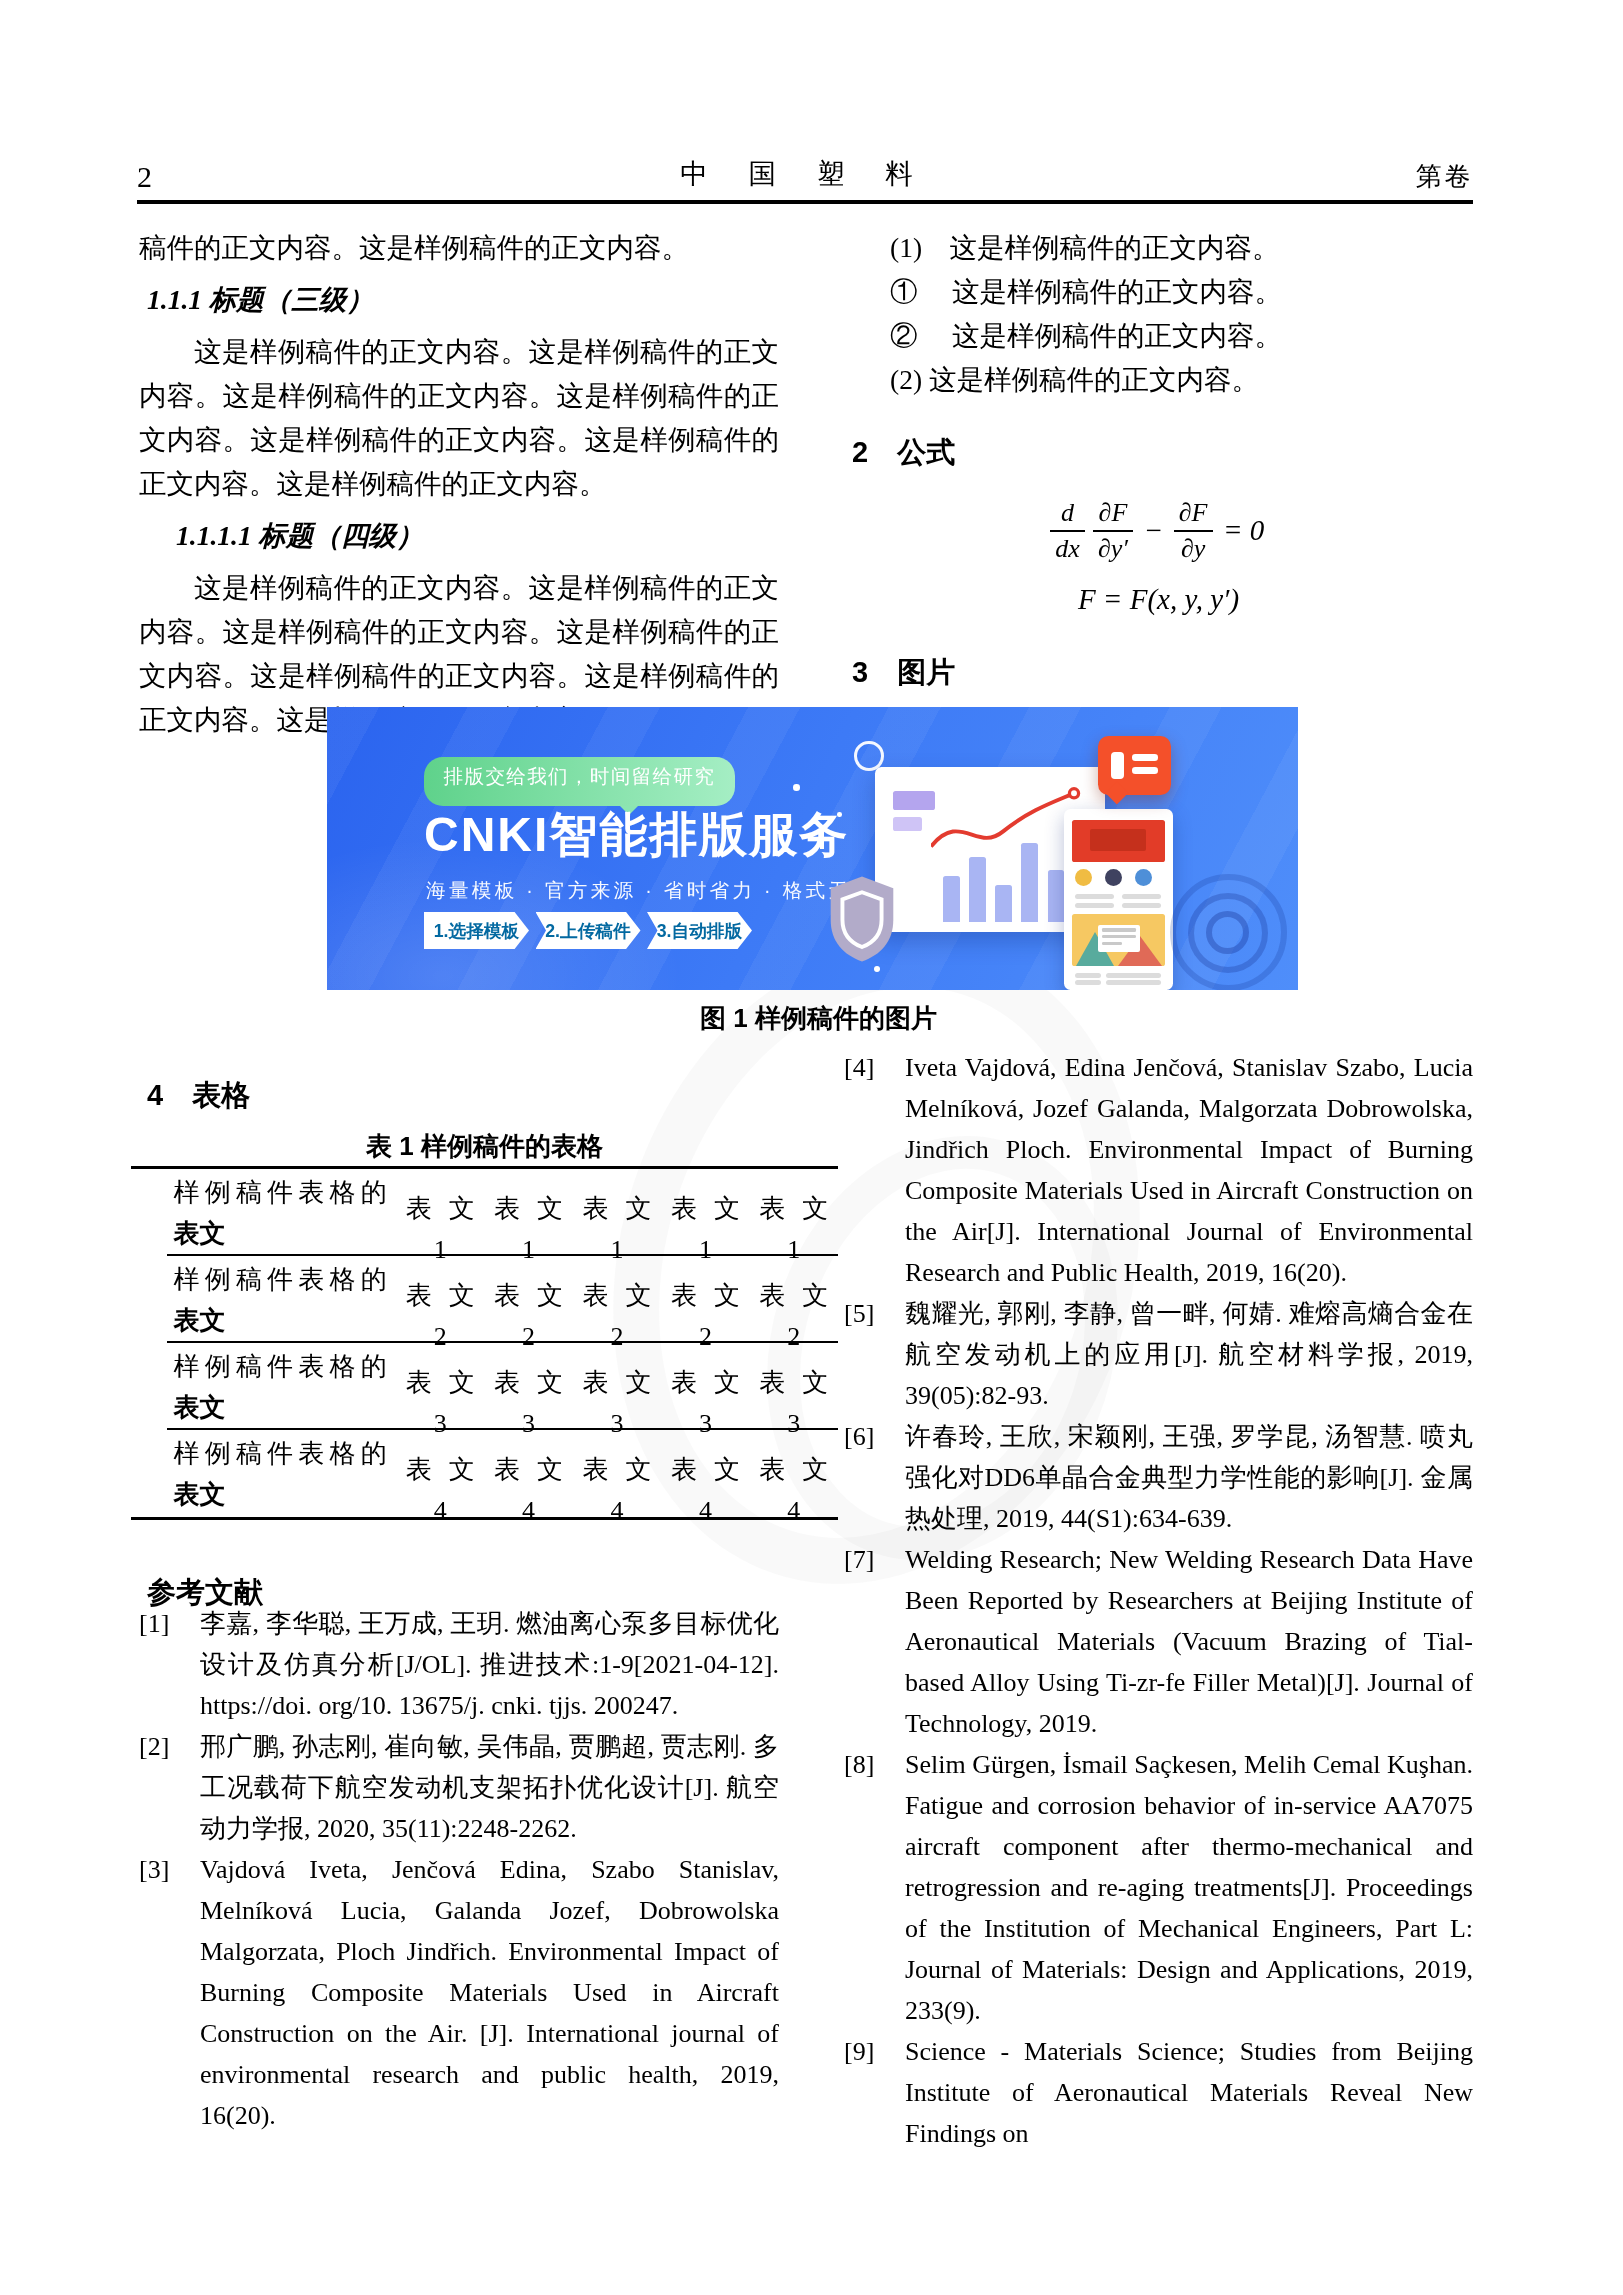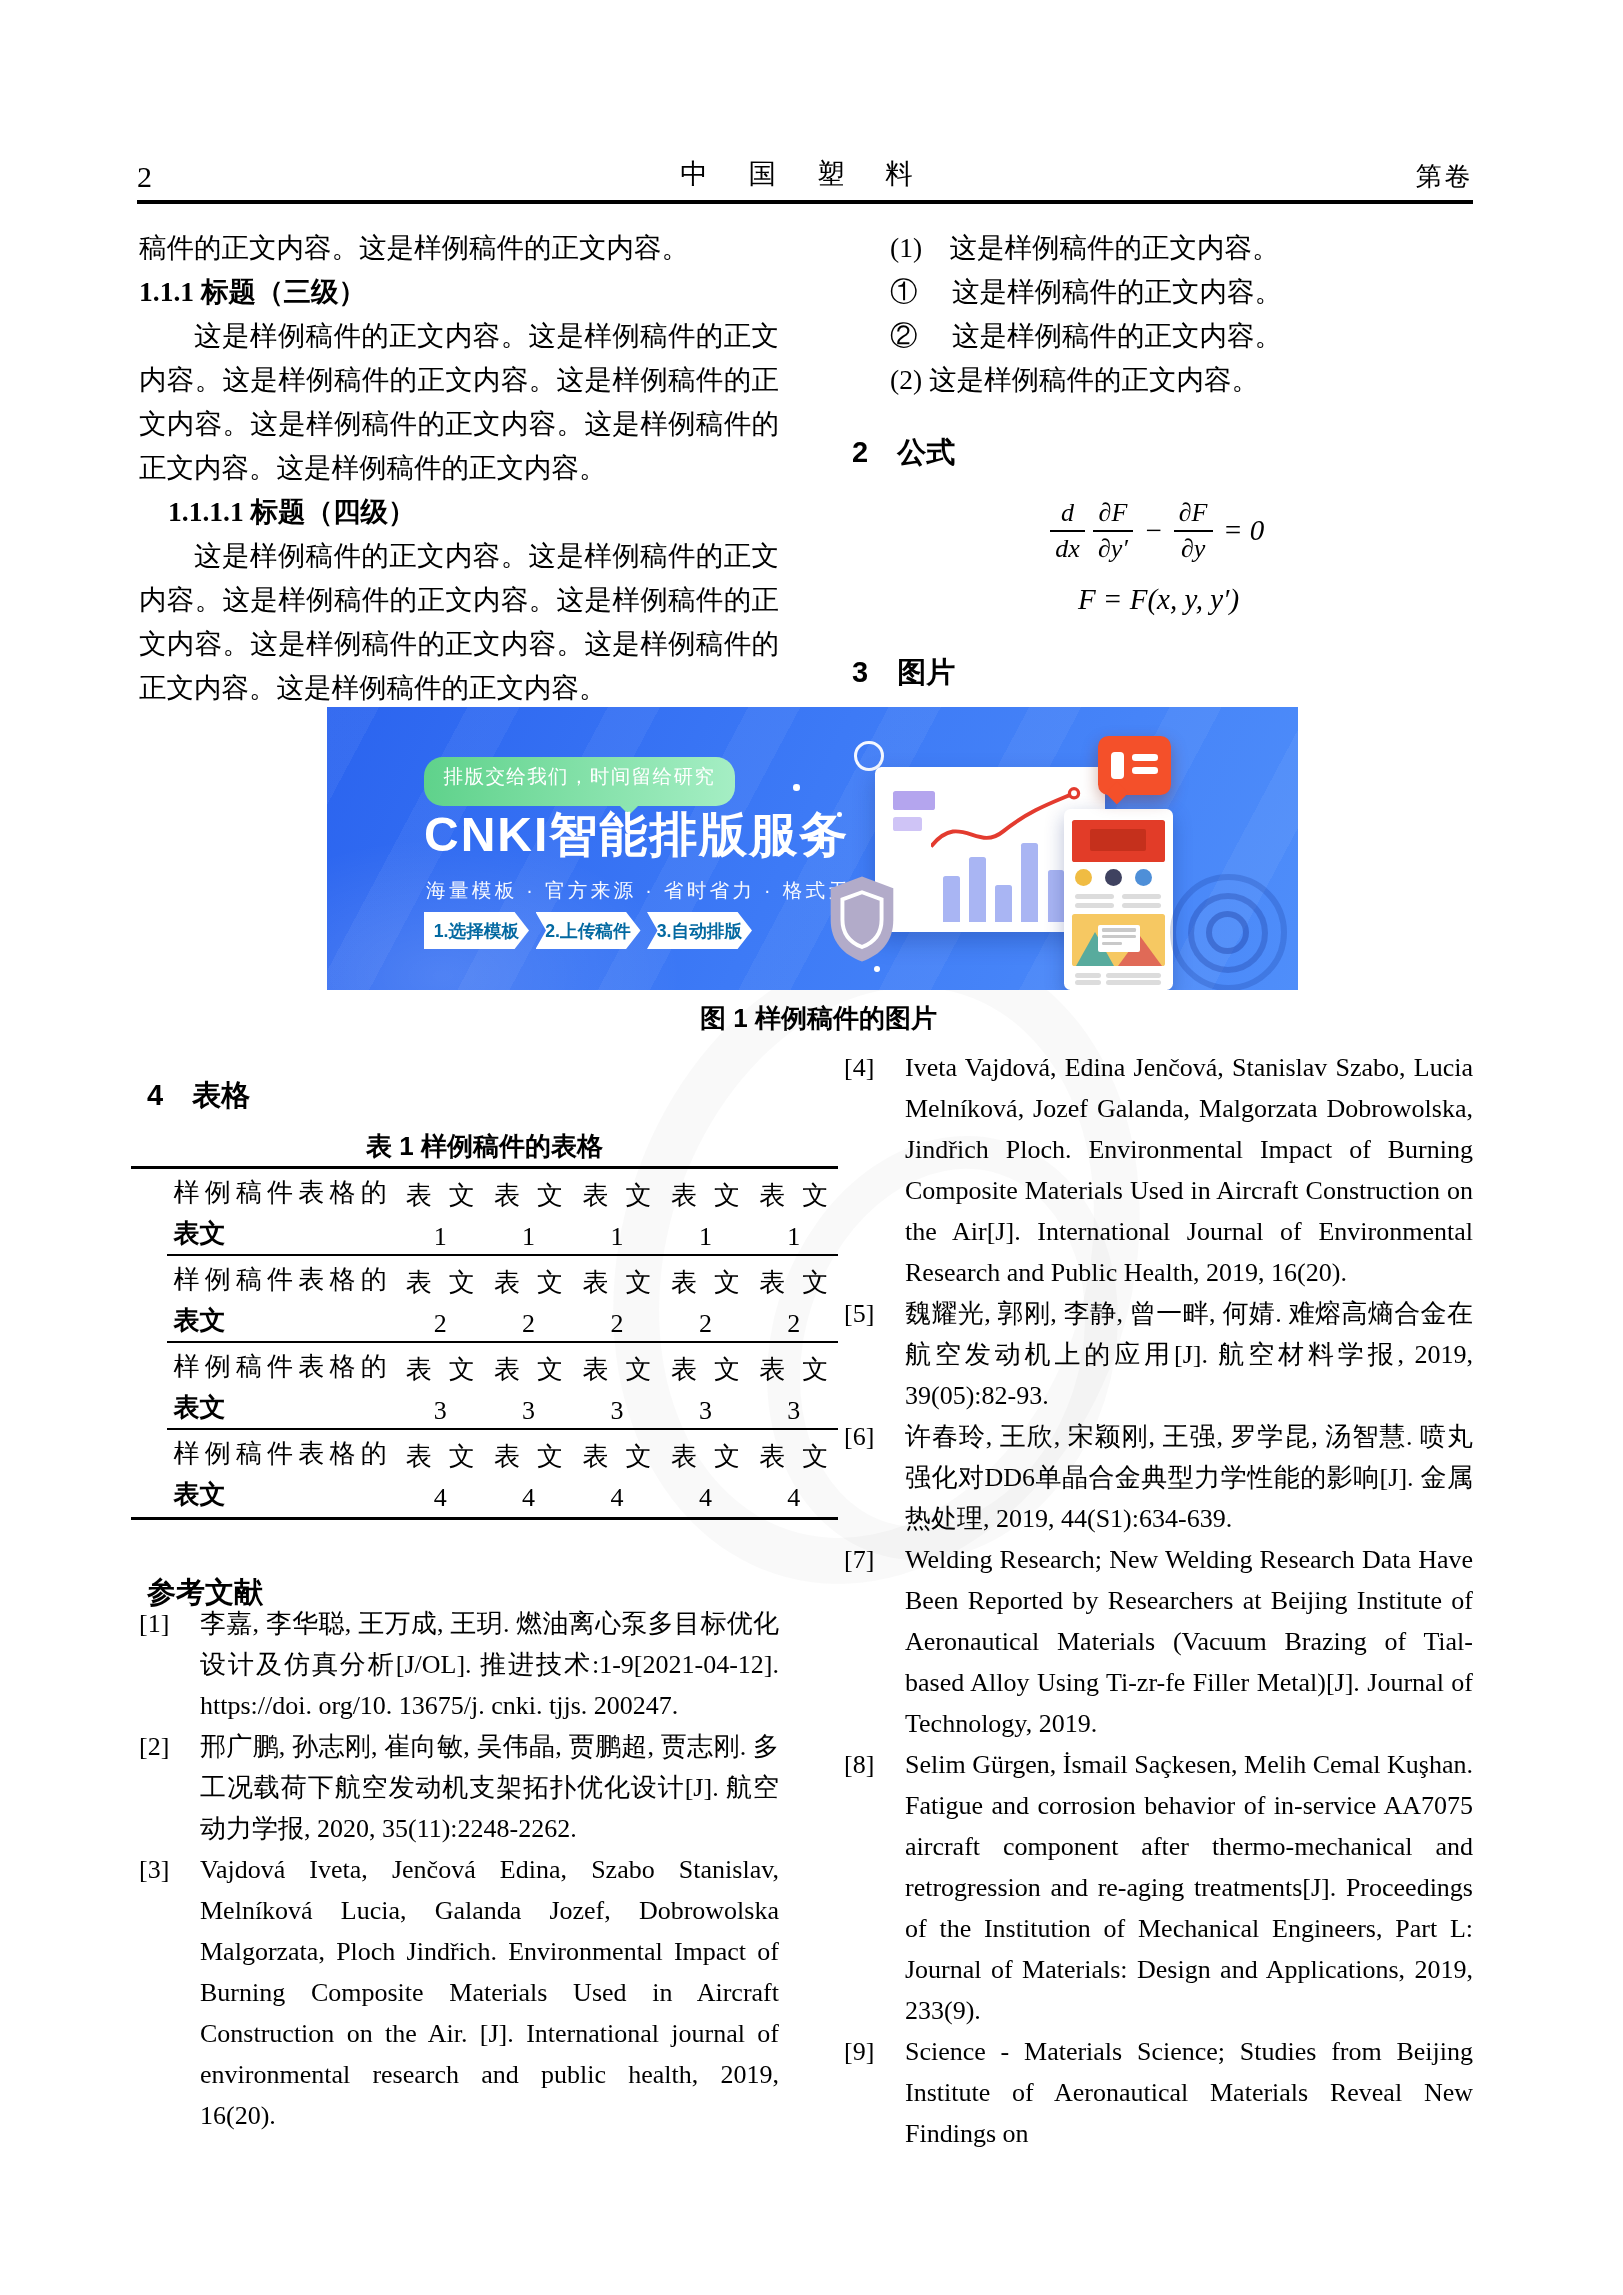--- a/index.html
+++ b/index.html
@@ -19,21 +19,21 @@
   .jtitle{position:absolute;left:0;right:0;text-align:center;letter-spacing:17px;font-size:27.5px;}
   .volume{position:absolute;right:0;top:2.6px;font-size:26px;letter-spacing:2.6px;}
   .headrule{top:200px;left:137px;width:1336px;height:3.9px;background:#000;}
 
   
   .colL{left:139px;width:640px;}
   .colR{left:844px;width:629px;}
   .bodyblock{font-size:27.5px;line-height:44px;text-align:justify;}
   .bodyblock p{margin:0;}
   .ind{text-indent:55px;}
-  h3.inline,h4.inline{margin:0;font-size:27.5px;line-height:44px;font-weight:bold;}
+  h3.inline,h4.inline{margin:8px;font-size:27.5px;line-height:44px;font-weight:bold;font-style:italic;}
   h4.inline{text-indent:29px;}
 
   
   .speclist p{margin:0;font-size:27.5px;line-height:44px;text-indent:46px;}
 
   
   .sechead{font-family:"Liberation Sans","DejaVu Sans",sans-serif;font-weight:bold;font-size:29px;line-height:44px;margin:8px;}
 
   
   .formula{font-style:italic;font-size:29px;text-align:center;margin:0;}
@@ -108,21 +108,21 @@
     font-family:"Liberation Sans","DejaVu Sans",sans-serif;font-weight:bold;font-size:26px;padding-left:7px;}
   .tbl-head{top:1065px;}
   .tbl-title{top:1129px;left:131px;width:707px;text-align:center;
     font-family:"Liberation Sans","DejaVu Sans",sans-serif;font-weight:bold;font-size:26px;}
   .jtable{left:131px;top:1166px;width:707px;border-top:3.9px solid #000;border-bottom:3.9px solid #000;}
   .trow{display:flex;height:85px;border-bottom:2px solid #000;padding-top:0;margin-left:36px;}
   .trow:last-child{border-bottom:none;height:87px;}
   .tlabel{width:229px;padding:2.6px 0 0 6.5px;box-sizing:border-box;font-size:26px;line-height:41px;}
   .tl1{display:block;letter-spacing:5.2px;}
   .tl2{display:block;font-weight:bold;}
-  .tcell{flex:1;padding-top:6px;font-size:26px;line-height:41px;}
+  .tcell{flex:1;padding-top:19px;font-size:26px;line-height:41px;}
   .cw{display:block;width:76px;margin:0 auto;text-align:center;word-spacing:10.5px;}
   .cn{display:block;width:76px;margin:0 auto;text-align:center;}
 
   
   .refhead{top:1562px;}
   .reflist .ref{display:flex;margin:0;}
   .ref-marker{flex:none;width:61px;font-size:26px;line-height:41px;}
   .ref-text{flex:1;font-size:26px;line-height:41px;text-align:justify;}
 
   

